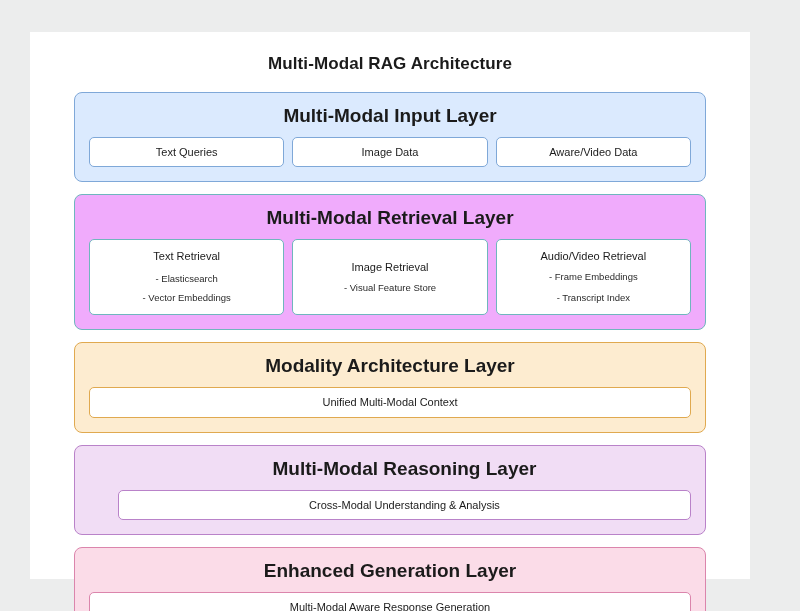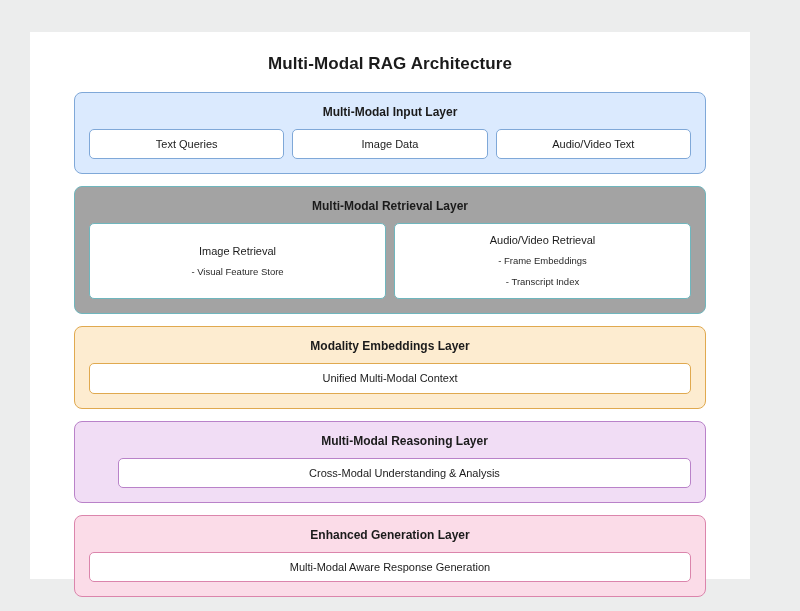--- a/index.html
+++ b/index.html
@@ -38,21 +38,21 @@
     gap: 12px;
   }
   .layer {
     border-radius: 8px;
     border: 1px solid #999;
     padding: 10px 14px 14px 14px;
     box-sizing: border-box;
   }
   .layer-title {
     text-align: center;
-    font-size: 12px;
+    font-size: 19px;
     font-weight: bold;
     color: #1b1b1b;
     margin-bottom: 10px;
     margin-top: 2px;
   }
   .boxes {
     display: flex;
     gap: 8px;
   }
   .box {
@@ -85,21 +85,21 @@
   .box.tall {
     min-height: 76px;
   }
   .box.single {
     min-height: 26px;
     padding: 7px 6px;
   }
   
   .layer.input { background: #dbeafe; border-color: #7fa8d8; }
   .layer.input .box { border-color: #7fa8d8; }
-  .layer.retrieval { background: #a3a3a3; border-color: #6fb6bd; border-radius: 8px; }
+  .layer.retrieval { background: #f0abfc; border-color: #6fb6bd; border-radius: 8px; }
   .layer.retrieval .box { border-color: #6fb6bd; }
   .layer.integration { background: #fdecd0; border-color: #e0a94f; }
   .layer.integration .box { border-color: #e0a94f; }
   .layer.reasoning { background: #f1ddf5; border-color: #b982c9; padding-left: 43px; }
   .layer.reasoning .box { border-color: #b982c9; }
   .layer.generation { background: #fbdce8; border-color: #db85ac; }
   .layer.generation .box { border-color: #db85ac; }
 </style>
 </head>
 <body>
@@ -112,42 +112,47 @@
     <div class="layer input">
       <div class="layer-title">Multi-Modal Input Layer</div>
       <div class="boxes">
         <div class="box single">
           <div class="box-label">Text Queries</div>
         </div>
         <div class="box single">
           <div class="box-label">Image Data</div>
         </div>
         <div class="box single">
-          <div class="box-label">Audio/Video Text</div>
+          <div class="box-label">Aware/Video Data</div>
         </div>
       </div>
     </div>
 
     <div class="layer retrieval">
       <div class="layer-title">Multi-Modal Retrieval Layer</div>
       <div class="boxes">
+        <div class="box tall">
+          <div class="box-label">Text Retrieval</div>
+          <div class="box-sub first">- Elasticsearch</div>
+          <div class="box-sub">- Vector Embeddings</div>
+        </div>
         <div class="box tall">
           <div class="box-label">Image Retrieval</div>
           <div class="box-sub">- Visual Feature Store</div>
         </div>
         <div class="box tall">
           <div class="box-label">Audio/Video Retrieval</div>
           <div class="box-sub">- Frame Embeddings</div>
           <div class="box-sub first">- Transcript Index</div>
         </div>
       </div>
     </div>
 
     <div class="layer integration">
-      <div class="layer-title">Modality Embeddings Layer</div>
+      <div class="layer-title">Modality Architecture Layer</div>
       <div class="boxes">
         <div class="box single">
           <div class="box-label">Unified Multi-Modal Context</div>
         </div>
       </div>
     </div>
 
     <div class="layer reasoning">
       <div class="layer-title">Multi-Modal Reasoning Layer</div>
       <div class="boxes">

